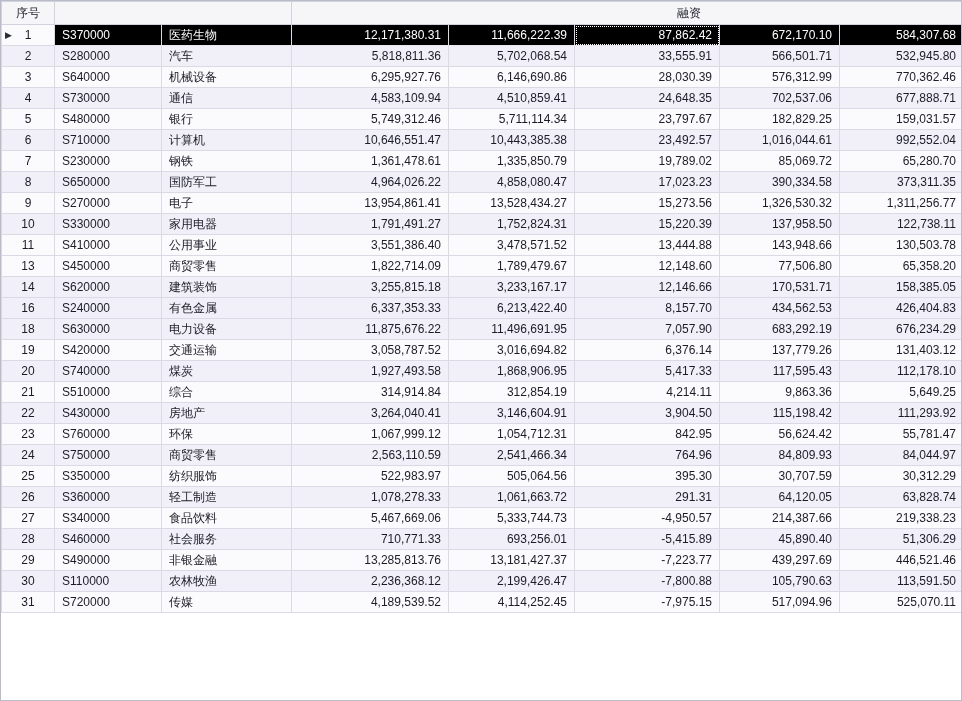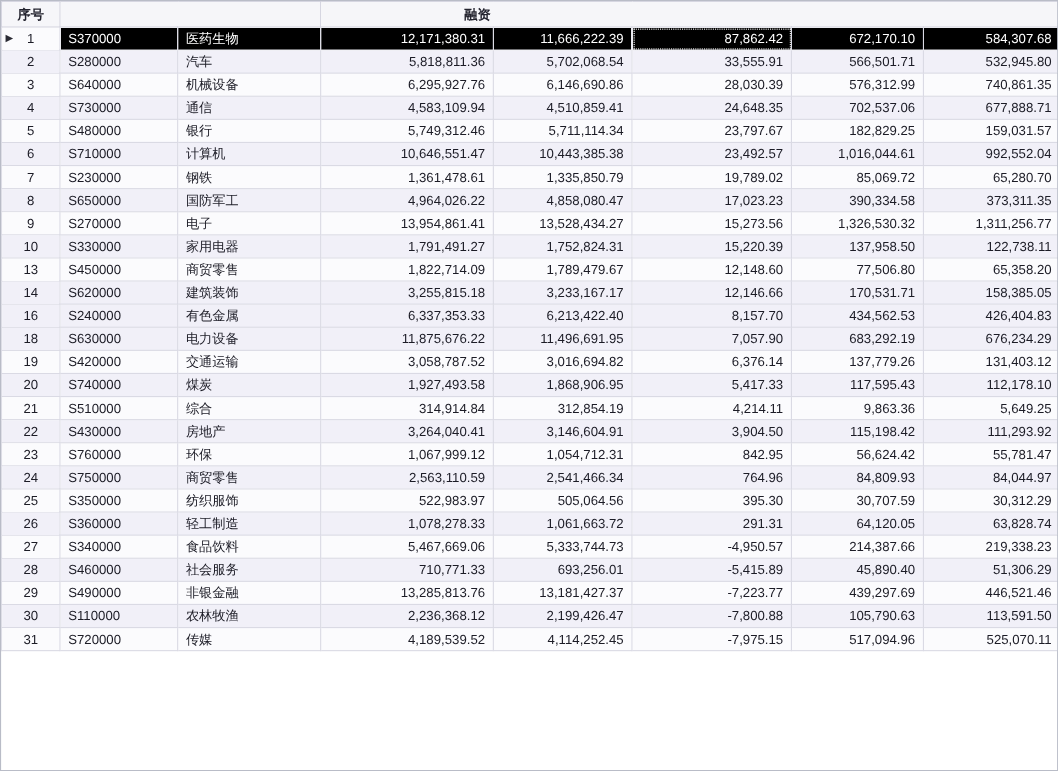--- a/index.html
+++ b/index.html
@@ -7,25 +7,25 @@
     position:relative;width:962px;height:701px;box-sizing:border-box;
     background:#fff;border:1px solid #b9bcc7;overflow:hidden;
     font-family:"Liberation Sans",sans-serif;font-size:12px;color:#1c1c26;
   }
   table{border-collapse:collapse;table-layout:fixed;width:960px;}
   th,td{
     box-sizing:border-box;overflow:hidden;white-space:nowrap;
     border:1px solid #dadae4;padding:0 7px;
   }
   thead th{
-    background:#f6f6f9;border-color:#d2d2de;font-weight:bold;
+    background:#f6f6f9;border-color:#d2d2de;font-weight:normal;
     height:24px;text-align:center;color:#23232e;position:relative;
   }
   thead tr.band-row th{height:23px;}
-  th.band-financing{text-align:left;padding-left:130px;}
+  th.band-financing{text-align:center;padding-left:130px;}
   td{height:21px;line-height:20px;}
   td.num{text-align:right;}
   td.seq{text-align:center;position:relative;padding:0 4px;}
   td.code,td.name{padding-left:7px;}
   tr.stripe-a td{background:#fbfbfd;}
   tr.stripe-b td{background:#f1f0f8;}
   tr.selected td.sel{background:#000000;color:#fff;border-top-color:#e7e7ee;border-bottom-color:#e7e7ee;}
   tr.selected td.sel + td.sel{border-left-color:rgba(255,255,255,.55);}
   td.focused{outline:1px dotted #ffffff;outline-offset:-2px;}
   .row-indicator{
@@ -82,21 +82,21 @@
           <td class="sel num">532,945.80</td>
         </tr>
         <tr class="stripe-a">
           <td class="seq"><span>3</span></td>
           <td class="sel code">S640000</td>
           <td class="sel name">机械设备</td>
           <td class="sel num">6,295,927.76</td>
           <td class="sel num">6,146,690.86</td>
           <td class="sel num">28,030.39</td>
           <td class="sel num">576,312.99</td>
-          <td class="sel num">740,861.35</td>
+          <td class="sel num">770,362.46</td>
         </tr>
         <tr class="stripe-b">
           <td class="seq"><span>4</span></td>
           <td class="sel code">S730000</td>
           <td class="sel name">通信</td>
           <td class="sel num">4,583,109.94</td>
           <td class="sel num">4,510,859.41</td>
           <td class="sel num">24,648.35</td>
           <td class="sel num">702,537.06</td>
           <td class="sel num">677,888.71</td>
@@ -155,20 +155,30 @@
           <td class="seq"><span>10</span></td>
           <td class="sel code">S330000</td>
           <td class="sel name">家用电器</td>
           <td class="sel num">1,791,491.27</td>
           <td class="sel num">1,752,824.31</td>
           <td class="sel num">15,220.39</td>
           <td class="sel num">137,958.50</td>
           <td class="sel num">122,738.11</td>
         </tr>
         <tr class="stripe-a">
+          <td class="seq"><span>11</span></td>
+          <td class="sel code">S410000</td>
+          <td class="sel name">公用事业</td>
+          <td class="sel num">3,551,386.40</td>
+          <td class="sel num">3,478,571.52</td>
+          <td class="sel num">13,444.88</td>
+          <td class="sel num">143,948.66</td>
+          <td class="sel num">130,503.78</td>
+        </tr>
+        <tr class="stripe-a">
           <td class="seq"><span>13</span></td>
           <td class="sel code">S450000</td>
           <td class="sel name">商贸零售</td>
           <td class="sel num">1,822,714.09</td>
           <td class="sel num">1,789,479.67</td>
           <td class="sel num">12,148.60</td>
           <td class="sel num">77,506.80</td>
           <td class="sel num">65,358.20</td>
         </tr>
         <tr class="stripe-b">

